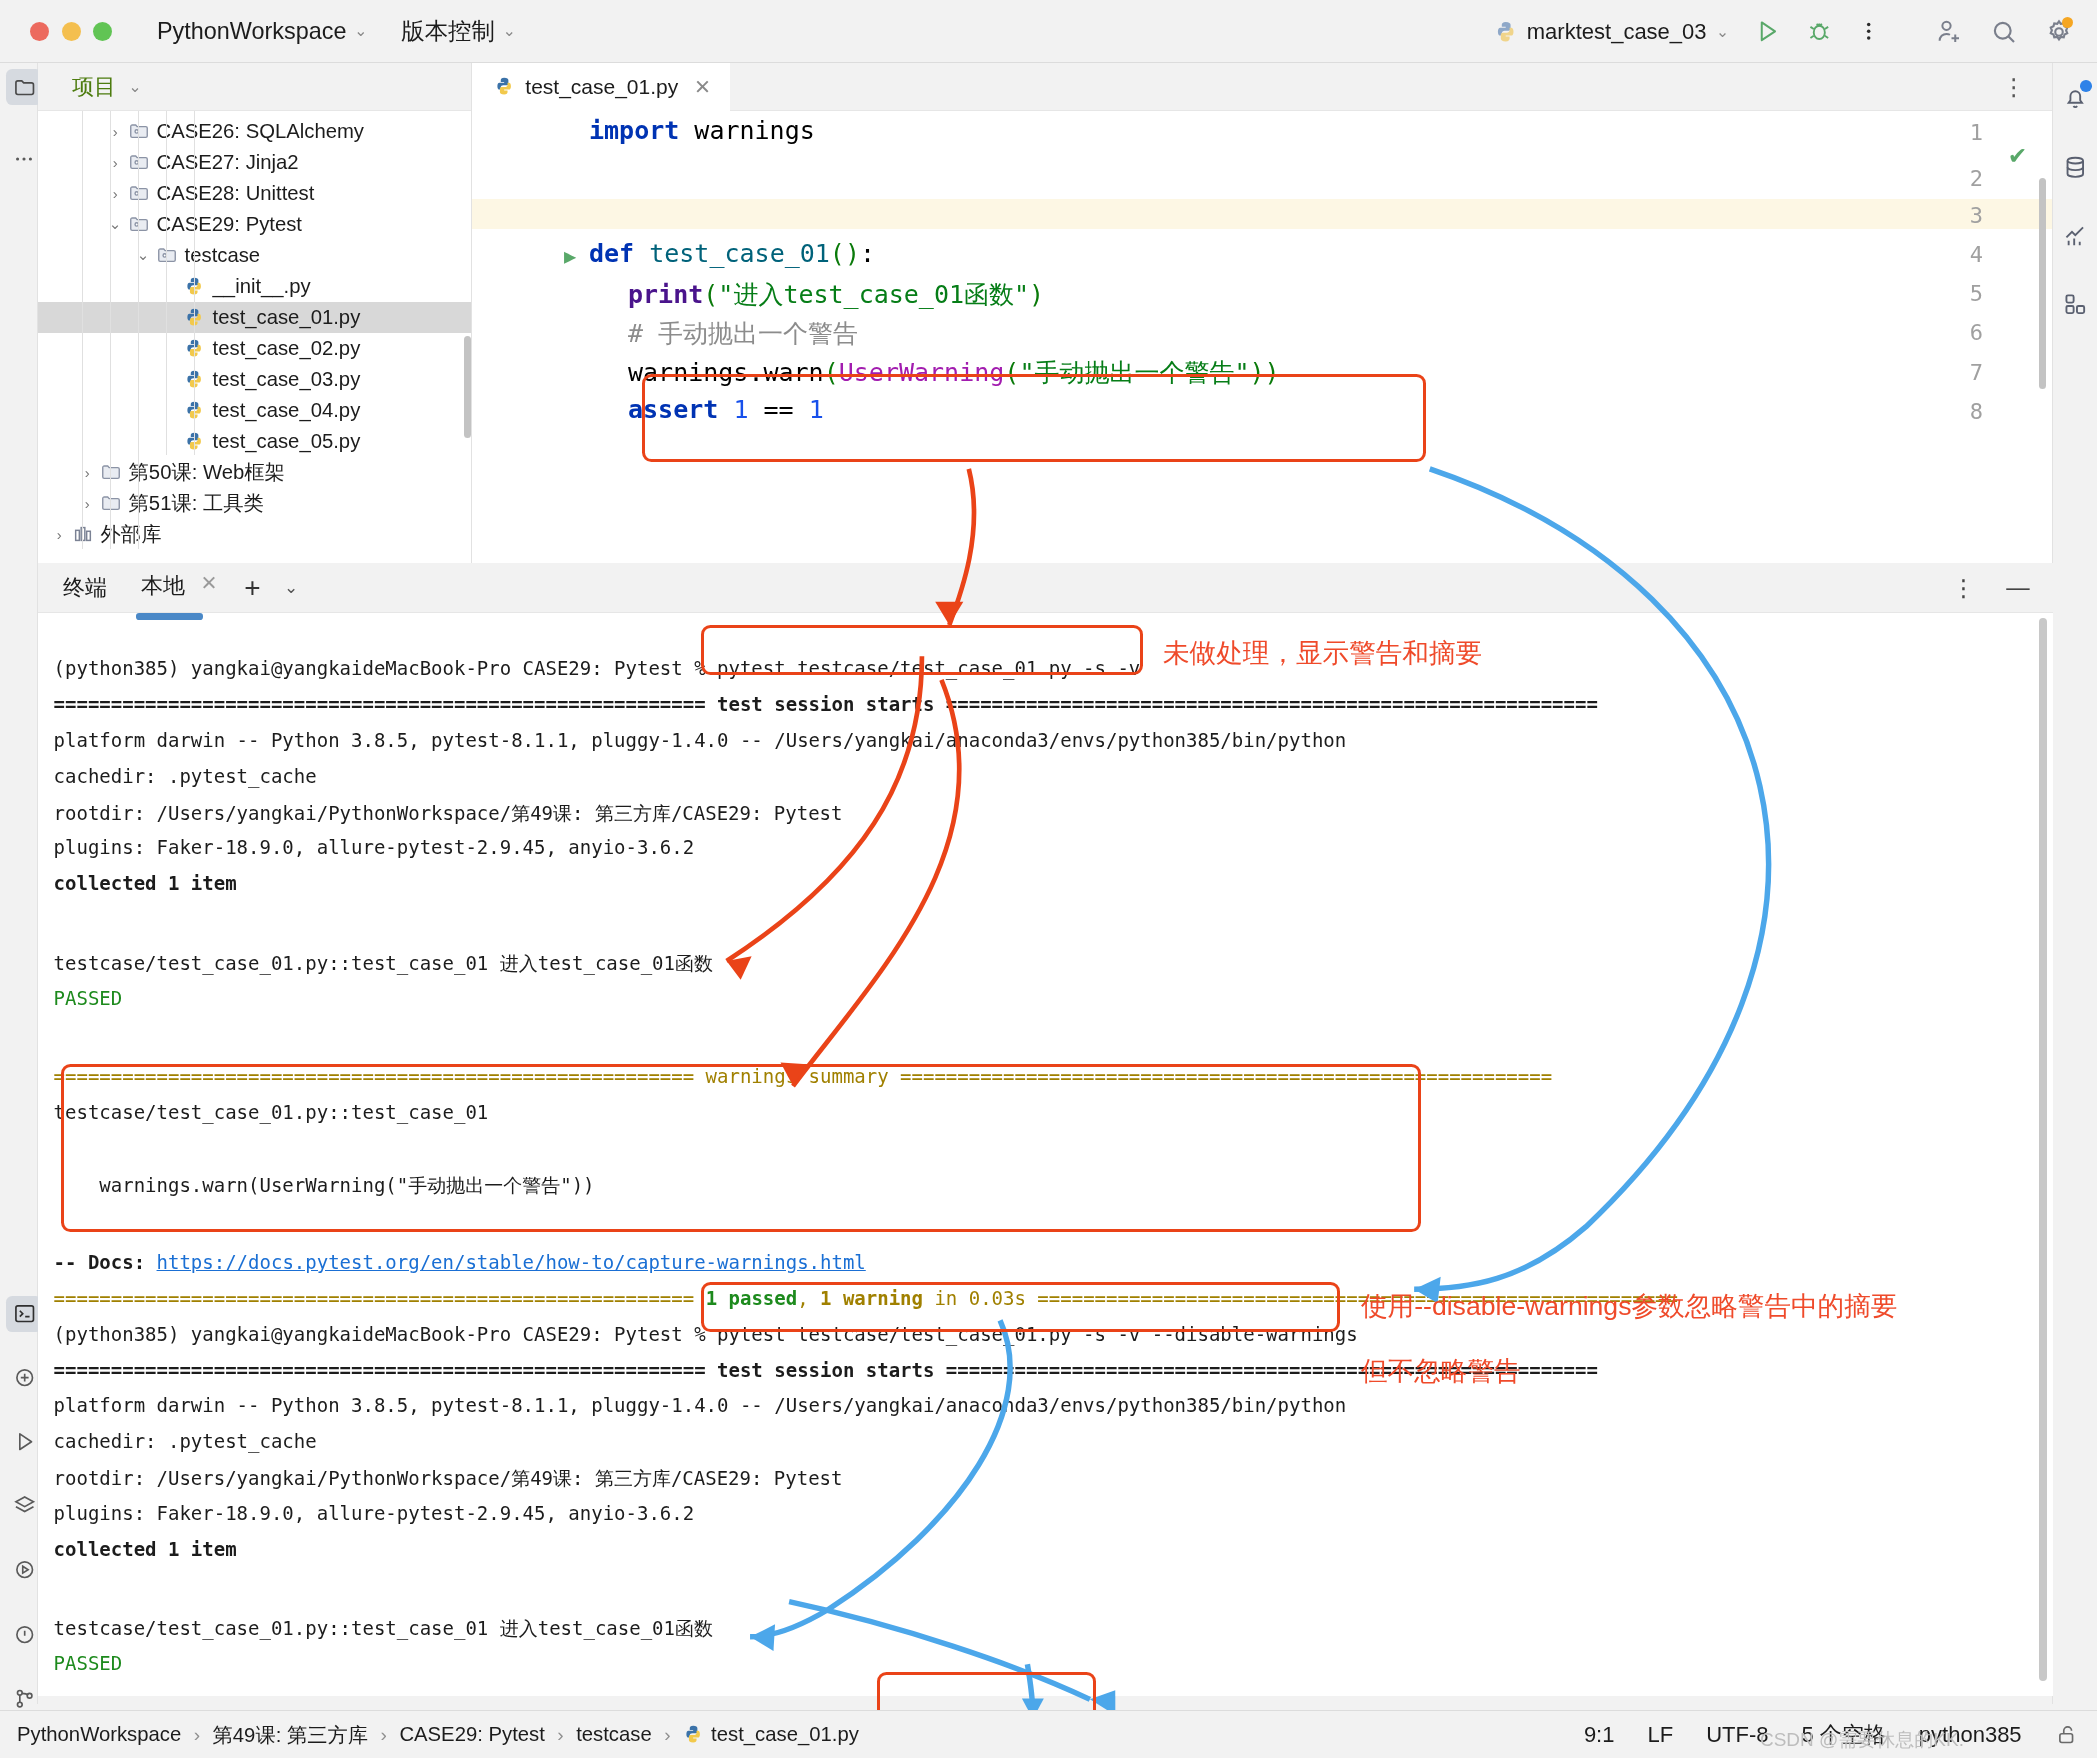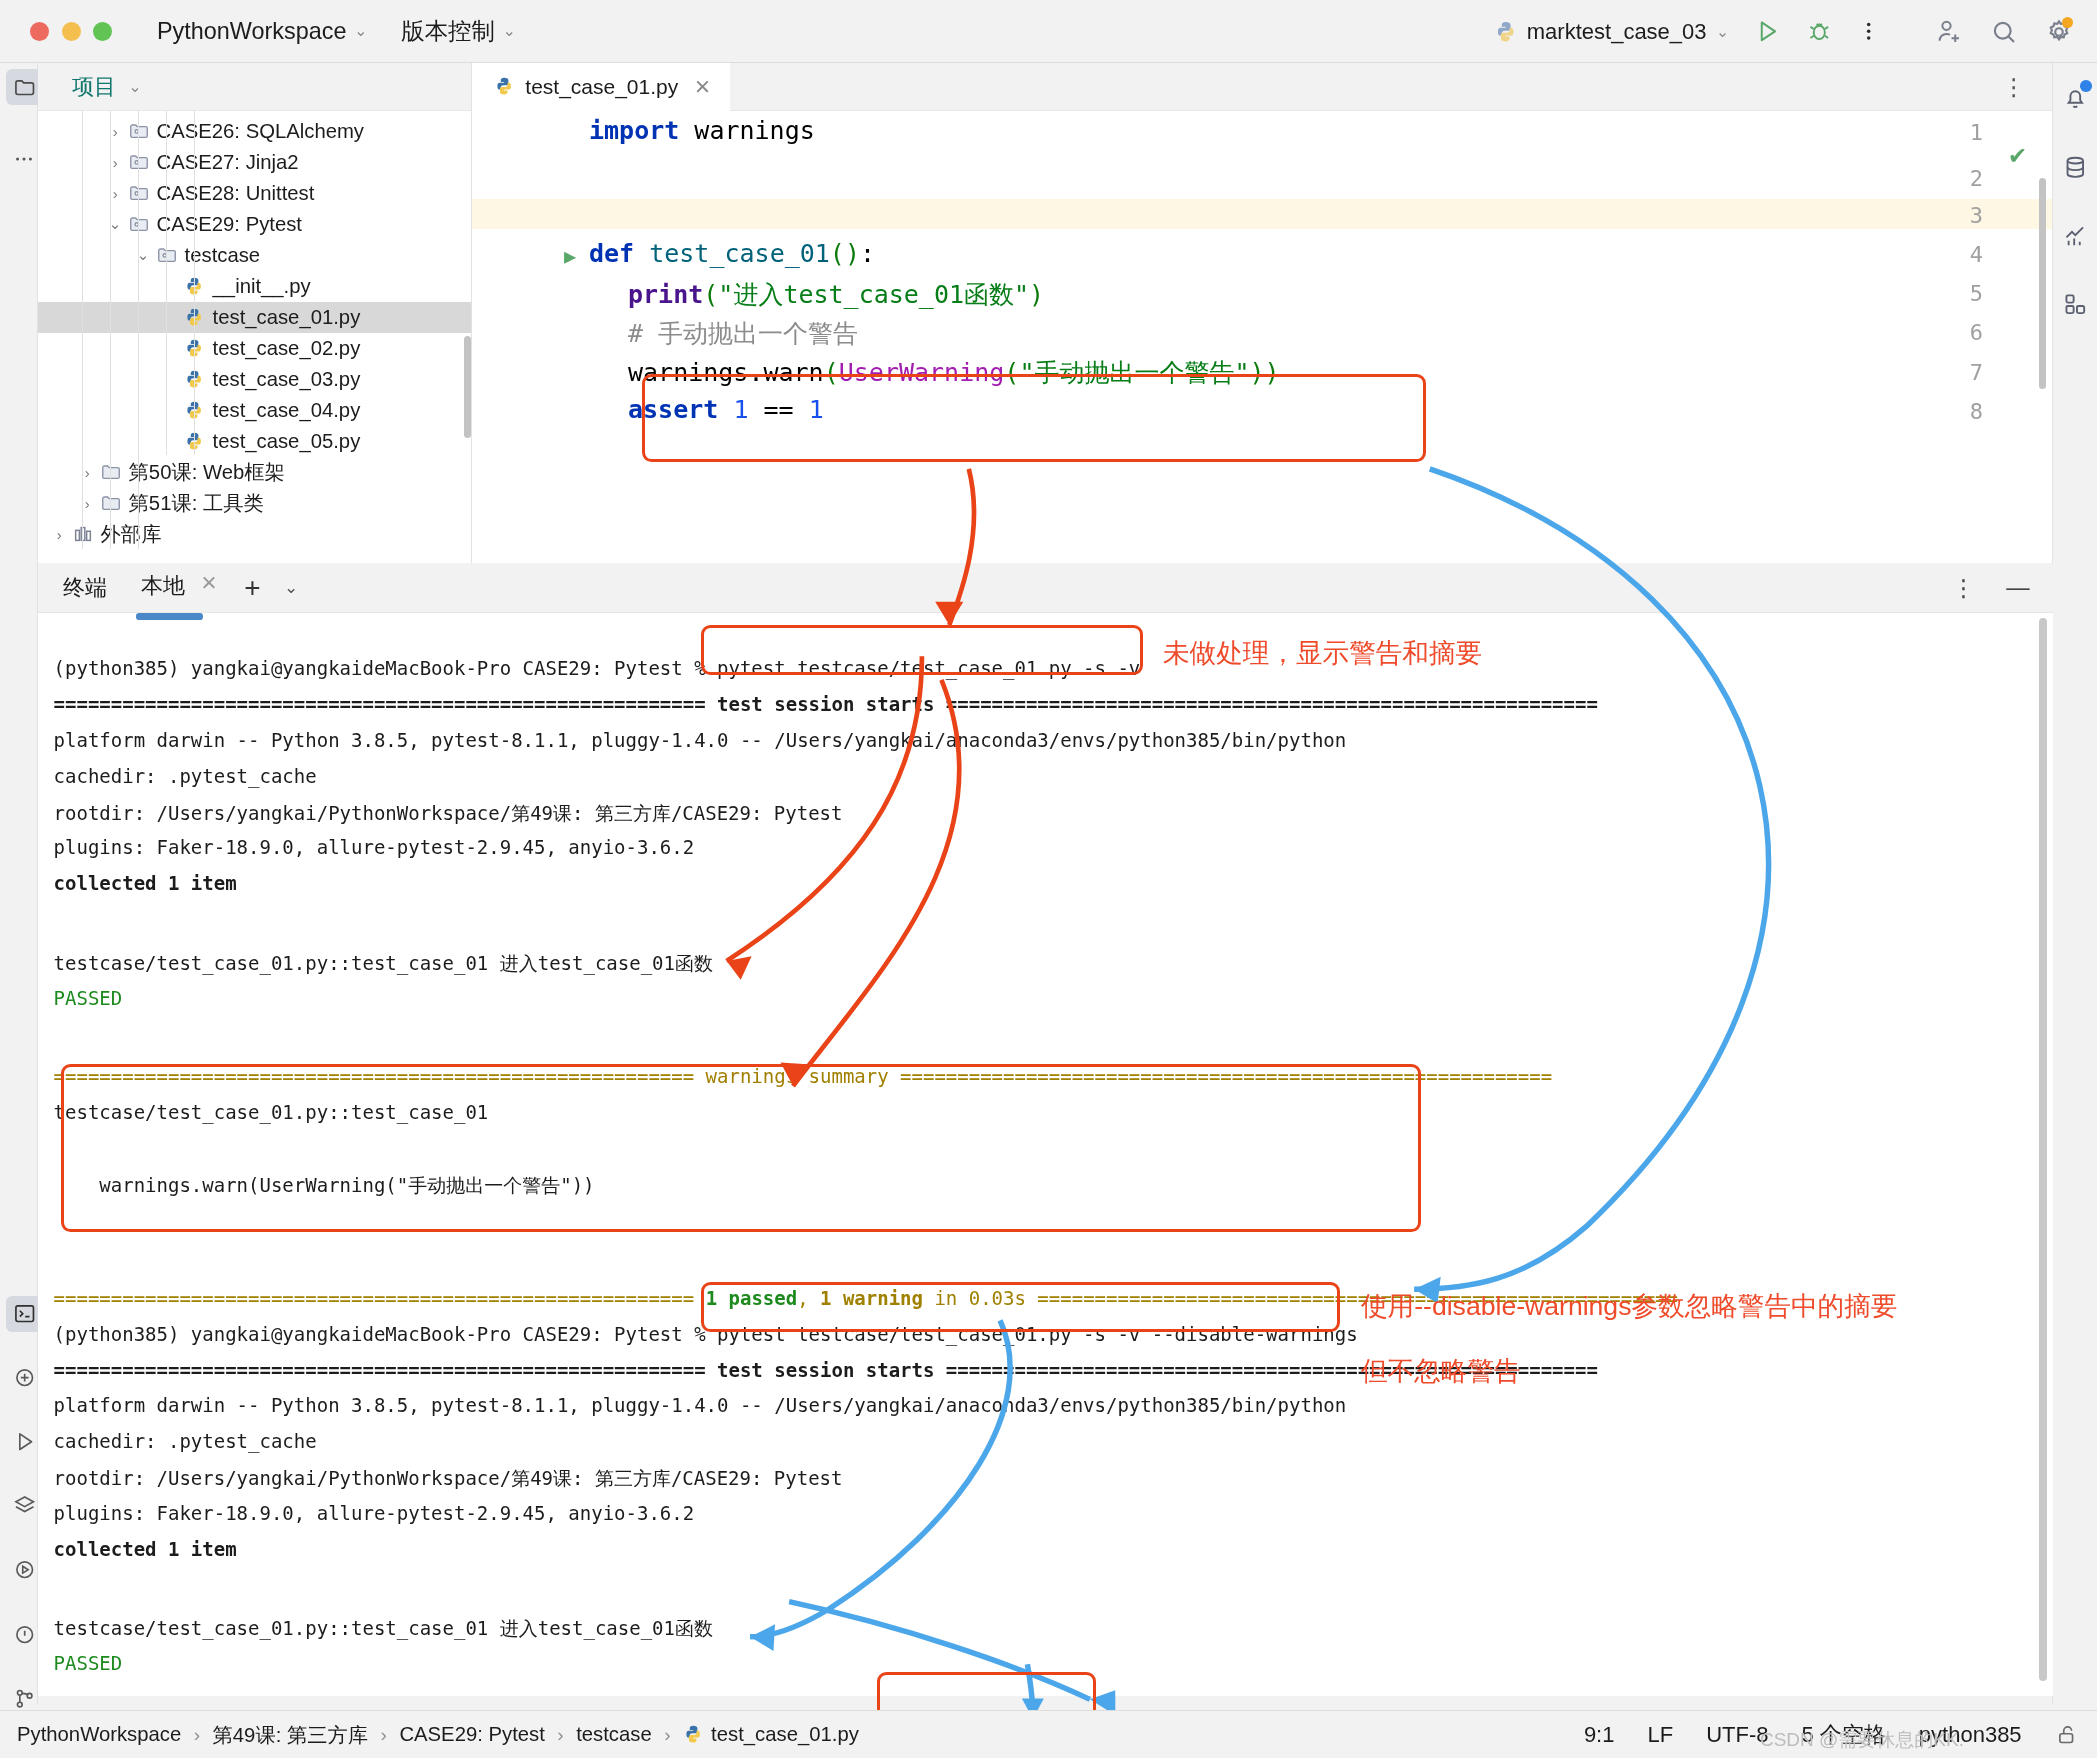--- a/index.html
+++ b/index.html
@@ -31,21 +31,21 @@
   .rbar { position:absolute; right:0; top:63px; width:45px; height:1641px; background:#f2f2f2;
     border-left:0.8px solid #e2e2e2; }
   .rbtn { position:absolute; left:4.7px; width:36px; height:36px; display:flex;
     align-items:center; justify-content:center; }
 
   
   .projpane { position:absolute; left:38px; top:63px; width:434px; height:500px;
     background:#fff; border-right:0.8px solid #e2e2e2; }
   .projhdr { height:48px; background:#f2f2f2; display:flex; align-items:center;
     padding-left:34px; gap:12.5px; border-bottom:0.8px solid #e6e6e6; }
-  .projhdr .t { font-size:22px; color:#0f766e; }
+  .projhdr .t { font-size:22px; color:#4d7c0f; }
   .tree { position:relative; padding-top:4.7px; font-size:20.3px; color:#1c1c1c; }
   .trow { height:31px; display:flex; align-items:center; position:relative; white-space:nowrap; }
   .trow.sel { background:#d8d8d8; }
   .arrow { width:20.3px; font-size:15px; color:#777; text-align:center; flex:none; }
   .arrow.blank { color:transparent; }
   .ficon { width:26.6px; flex:none; display:flex; align-items:center; justify-content:center; }
   .tlabel { margin-left:4.7px; }
   .vline { position:absolute; width:0.8px; background:#e0e0e0; }
 
   .projscroll { position:absolute; left:464px; top:336px; width:7px; height:102px;
@@ -488,20 +488,21 @@
         <div class="tline" style="top: 116px;">platform darwin -- Python 3.8.5, pytest-8.1.1, pluggy-1.4.0 -- /Users/yangkai/anaconda3/envs/python385/bin/python</div>
         <div class="tline" style="top: 152px;">cachedir: .pytest_cache</div>
         <div class="tline" style="top: 188px;">rootdir: /Users/yangkai/PythonWorkspace/第49课: 第三方库/CASE29: Pytest</div>
         <div class="tline" style="top: 223px;">plugins: Faker-18.9.0, allure-pytest-2.9.45, anyio-3.6.2</div>
         <div class="tline" style="top: 259px;"><span class="bold">collected 1 item</span></div>
         <div class="tline" style="top: 338px;">testcase/test_case_01.py::test_case_01 进入test_case_01函数</div>
         <div class="tline" style="top: 374px;"><span class="g">PASSED</span></div>
         <div class="tline" style="top: 452px;"><span class="gold">======================================================== warnings summary =========================================================</span></div>
         <div class="tline" style="top: 488px;">testcase/test_case_01.py::test_case_01</div>
         <div class="tline" style="top: 560px;">    warnings.warn(UserWarning("手动抛出一个警告"))</div>
+        <div class="tline" style="top: 638px;"><span class="bold">-- Docs: </span><span class="link">https://docs.pytest.org/en/stable/how-to/capture-warnings.html</span></div>
         <div class="tline" style="top: 674px;"><span class="gold">======================================================== </span><span class="g bold">1 passed</span><span class="gold">, </span><span class="gold bold">1 warning</span><span class="gold"> in 0.03s ========================================================</span></div>
         <div class="tline" style="top: 710px;">(python385) yangkai@yangkaideMacBook-Pro CASE29: Pytest % pytest testcase/test_case_01.py -s -v --disable-warnings</div>
         <div class="tline" style="top: 746px;"><span class="bold">========================================================= test session starts =========================================================</span></div>
         <div class="tline" style="top: 781px;">platform darwin -- Python 3.8.5, pytest-8.1.1, pluggy-1.4.0 -- /Users/yangkai/anaconda3/envs/python385/bin/python</div>
         <div class="tline" style="top: 817px;">cachedir: .pytest_cache</div>
         <div class="tline" style="top: 853px;">rootdir: /Users/yangkai/PythonWorkspace/第49课: 第三方库/CASE29: Pytest</div>
         <div class="tline" style="top: 889px;">plugins: Faker-18.9.0, allure-pytest-2.9.45, anyio-3.6.2</div>
         <div class="tline" style="top: 925px;"><span class="bold">collected 1 item</span></div>
         <div class="tline" style="top: 1003px;">testcase/test_case_01.py::test_case_01 进入test_case_01函数</div>
         <div class="tline" style="top: 1039px;"><span class="g">PASSED</span></div>

